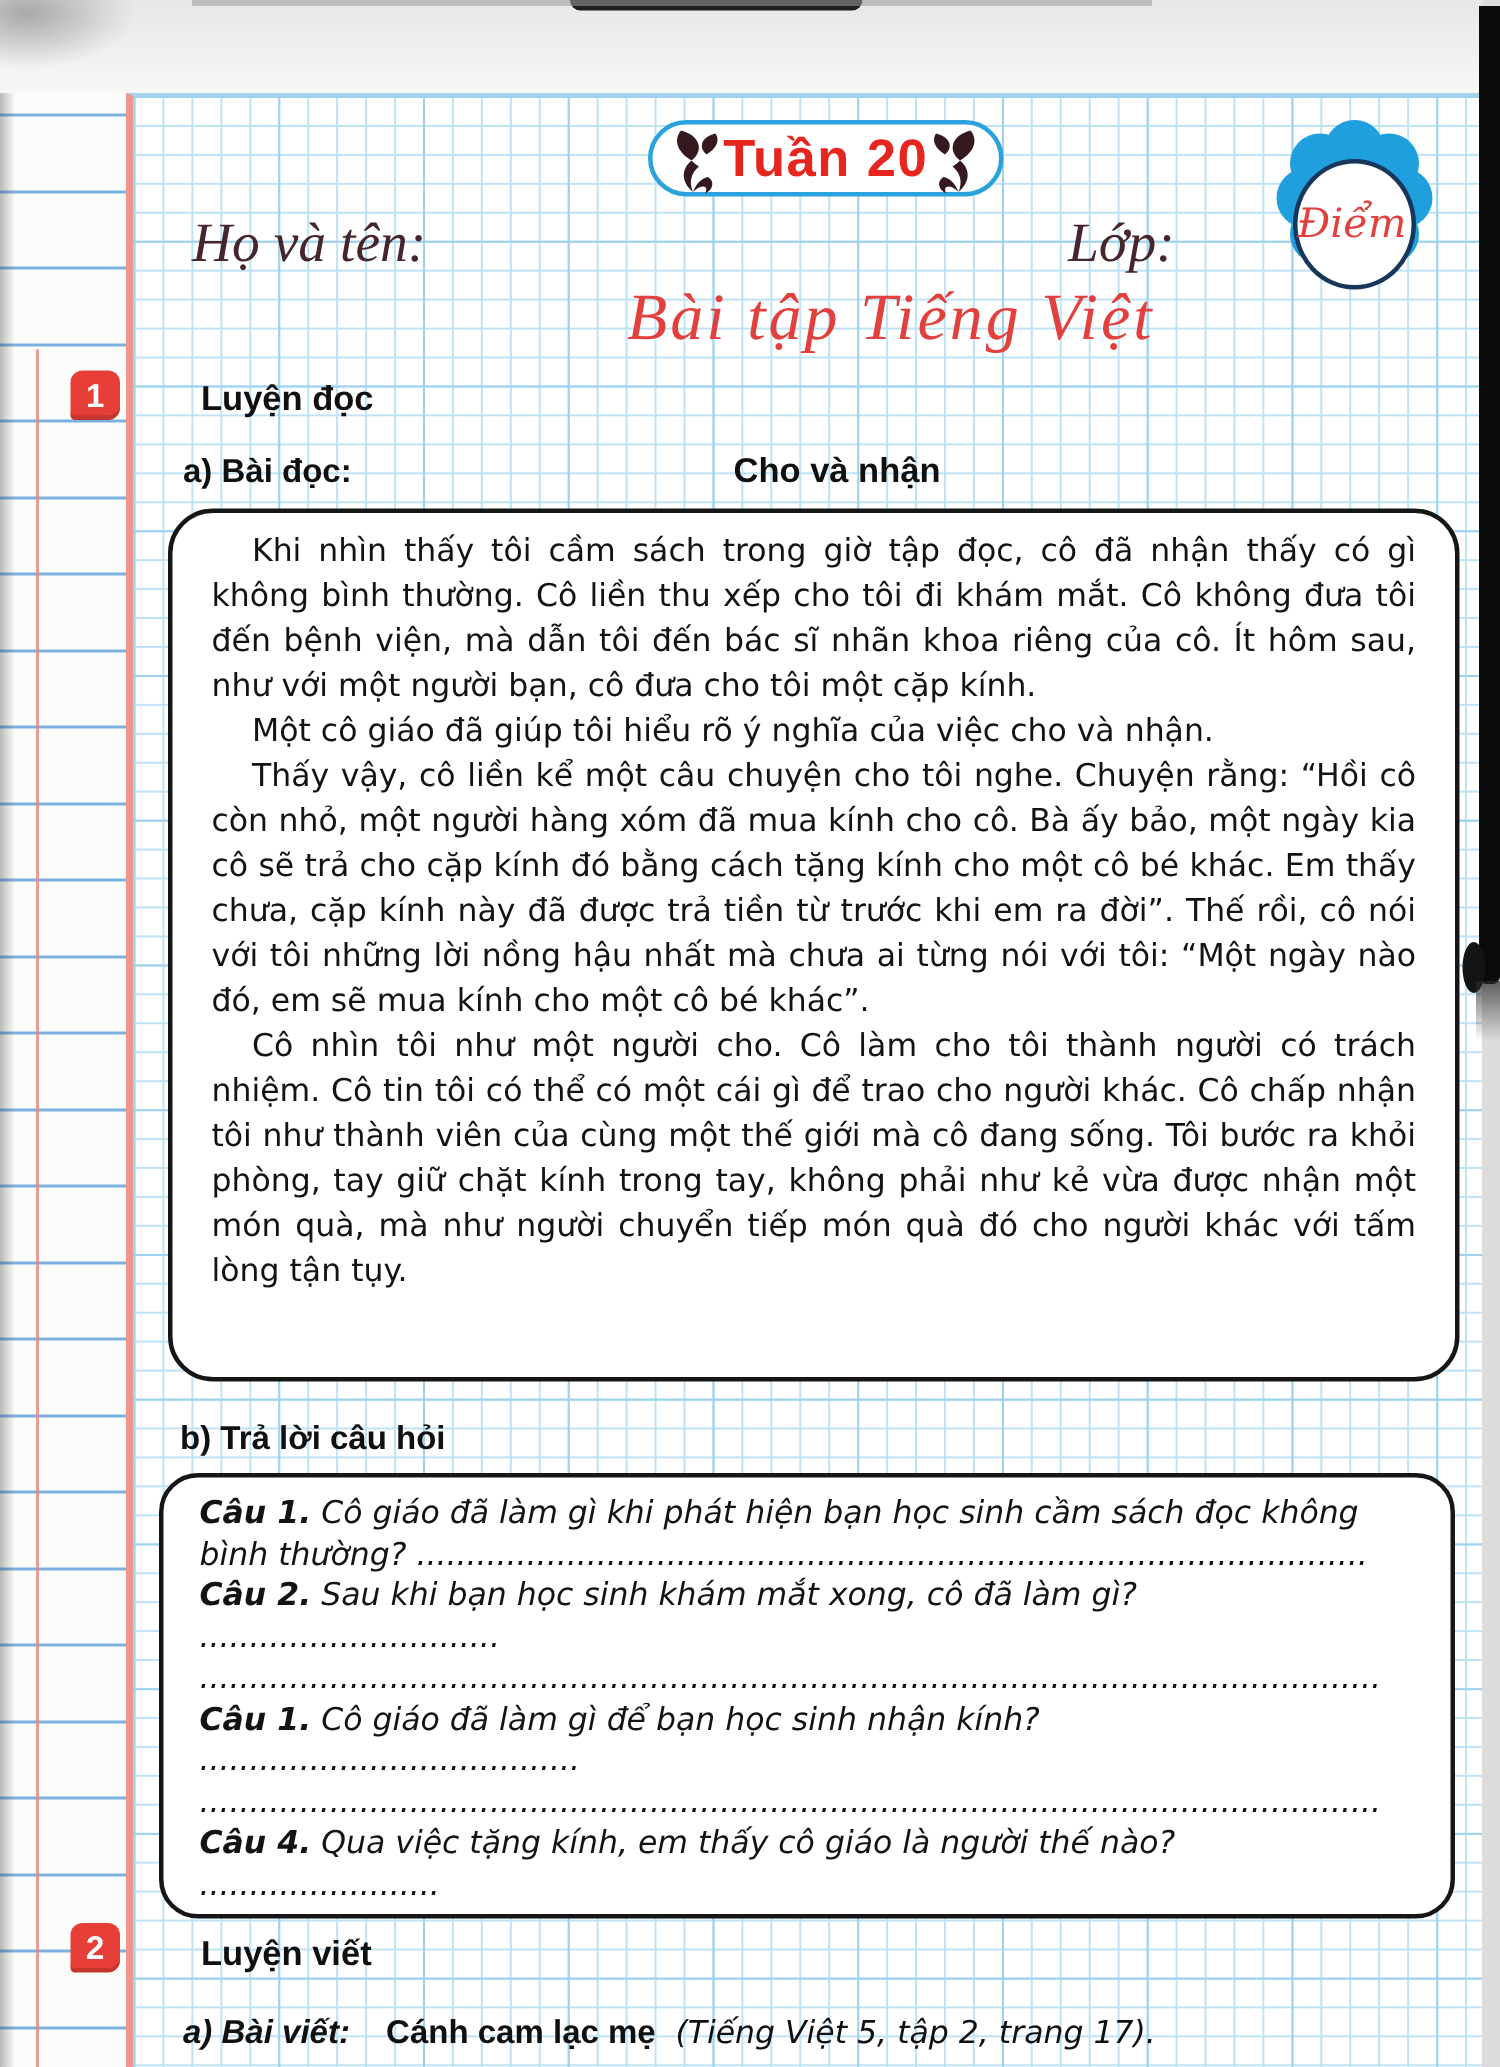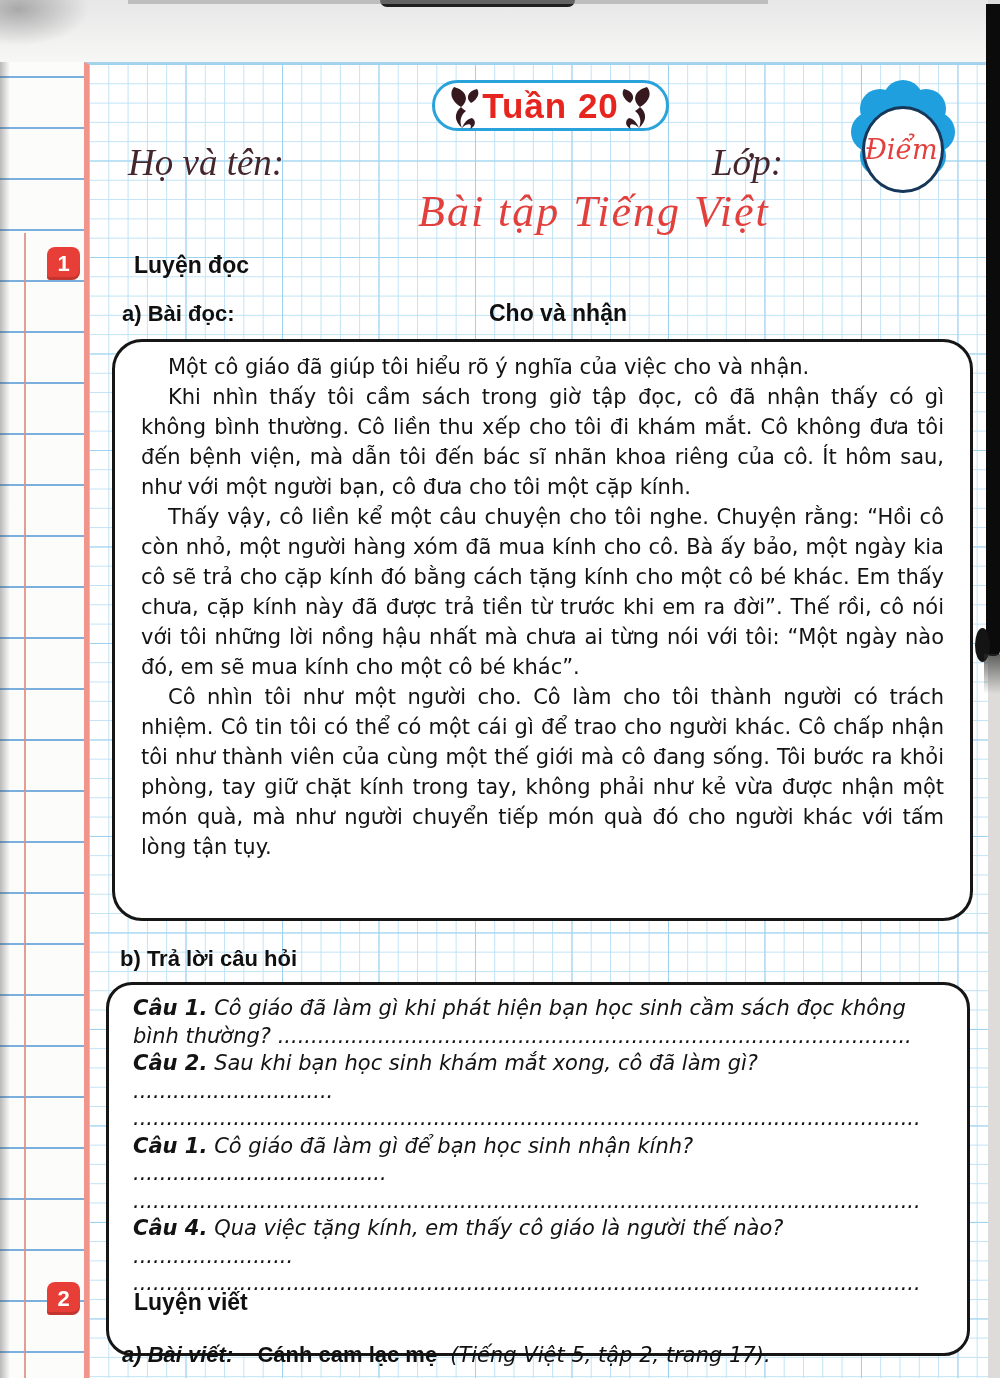--- a/index.html
+++ b/index.html
@@ -94,21 +94,21 @@
     position:absolute; left:112px; top:339px; width:861px; height:582px;
     background:#fff; border:3.5px solid #161616; border-radius:30px;
     padding:10px 26px 0 26px; overflow:hidden;
     font-family:"DejaVu Sans", sans-serif; font-size:21px; line-height:30px;
     color:#131313; text-align:justify;
   }
   .passage-box p { text-indent:27px; }
 
   
   .qbox {
-    position:absolute; left:106px; top:982px; width:864px; height:374px;
+    position:absolute; left:106px; top:982px; width:864px; height:297px;
     background:#fff; border:3.5px solid #161616; border-radius:26px;
     padding:10px 24px 0 24px; overflow:hidden;
     font-family:"DejaVu Sans", sans-serif; font-style:italic;
     font-size:21px; line-height:27.5px; color:#131313;
   }
   .q-label { font-weight:bold; }
   .q-two { max-height:56px; overflow:hidden; }
   .dotline { white-space:nowrap; overflow:hidden; }
 
   
@@ -166,22 +166,22 @@
   <div class="script name-label">Họ và tên:</div>
   <div class="script class-label">Lớp:</div>
   <div class="script subject-title">Bài tập Tiếng Việt</div>
 
   <div class="secnum sq1">1</div>
   <div class="sec-title st1">Luyện đọc</div>
   <div class="part-label pa">a) Bài đọc:</div>
   <div class="passage-title">Cho và nhận</div>
 
   <div class="passage-box">
+    <p>Khi nhìn thấy tôi cầm sách trong giờ tập đọc, cô đã nhận thấy có gì không bình thường. Cô liền thu xếp cho tôi đi khám mắt. Cô không đưa tôi đến bệnh viện, mà dẫn tôi đến bác sĩ nhãn khoa riêng của cô. Ít hôm sau, như với một người bạn, cô đưa cho tôi một cặp kính.</p>
     <p>Một cô giáo đã giúp tôi hiểu rõ ý nghĩa của việc cho và nhận.</p>
-    <p>Khi nhìn thấy tôi cầm sách trong giờ tập đọc, cô đã nhận thấy có gì không bình thường. Cô liền thu xếp cho tôi đi khám mắt. Cô không đưa tôi đến bệnh viện, mà dẫn tôi đến bác sĩ nhãn khoa riêng của cô. Ít hôm sau, như với một người bạn, cô đưa cho tôi một cặp kính.</p>
     <p>Thấy vậy, cô liền kể một câu chuyện cho tôi nghe. Chuyện rằng: “Hồi cô còn nhỏ, một người hàng xóm đã mua kính cho cô. Bà ấy bảo, một ngày kia cô sẽ trả cho cặp kính đó bằng cách tặng kính cho một cô bé khác. Em thấy chưa, cặp kính này đã được trả tiền từ trước khi em ra đời”. Thế rồi, cô nói với tôi những lời nồng hậu nhất mà chưa ai từng nói với tôi: “Một ngày nào đó, em sẽ mua kính cho một cô bé khác”.</p>
     <p>Cô nhìn tôi như một người cho. Cô làm cho tôi thành người có trách nhiệm. Cô tin tôi có thể có một cái gì để trao cho người khác. Cô chấp nhận tôi như thành viên của cùng một thế giới mà cô đang sống. Tôi bước ra khỏi phòng, tay giữ chặt kính trong tay, không phải như kẻ vừa được nhận một món quà, mà như người chuyển tiếp món quà đó cho người khác với tấm lòng tận tụy.</p>
 
   </div>
 
   <div class="part-label pb">b) Trả lời câu hỏi</div>
 
   <div class="qbox">
     <div class="q q-two">
       <span class="q-label">Câu 1.</span>

